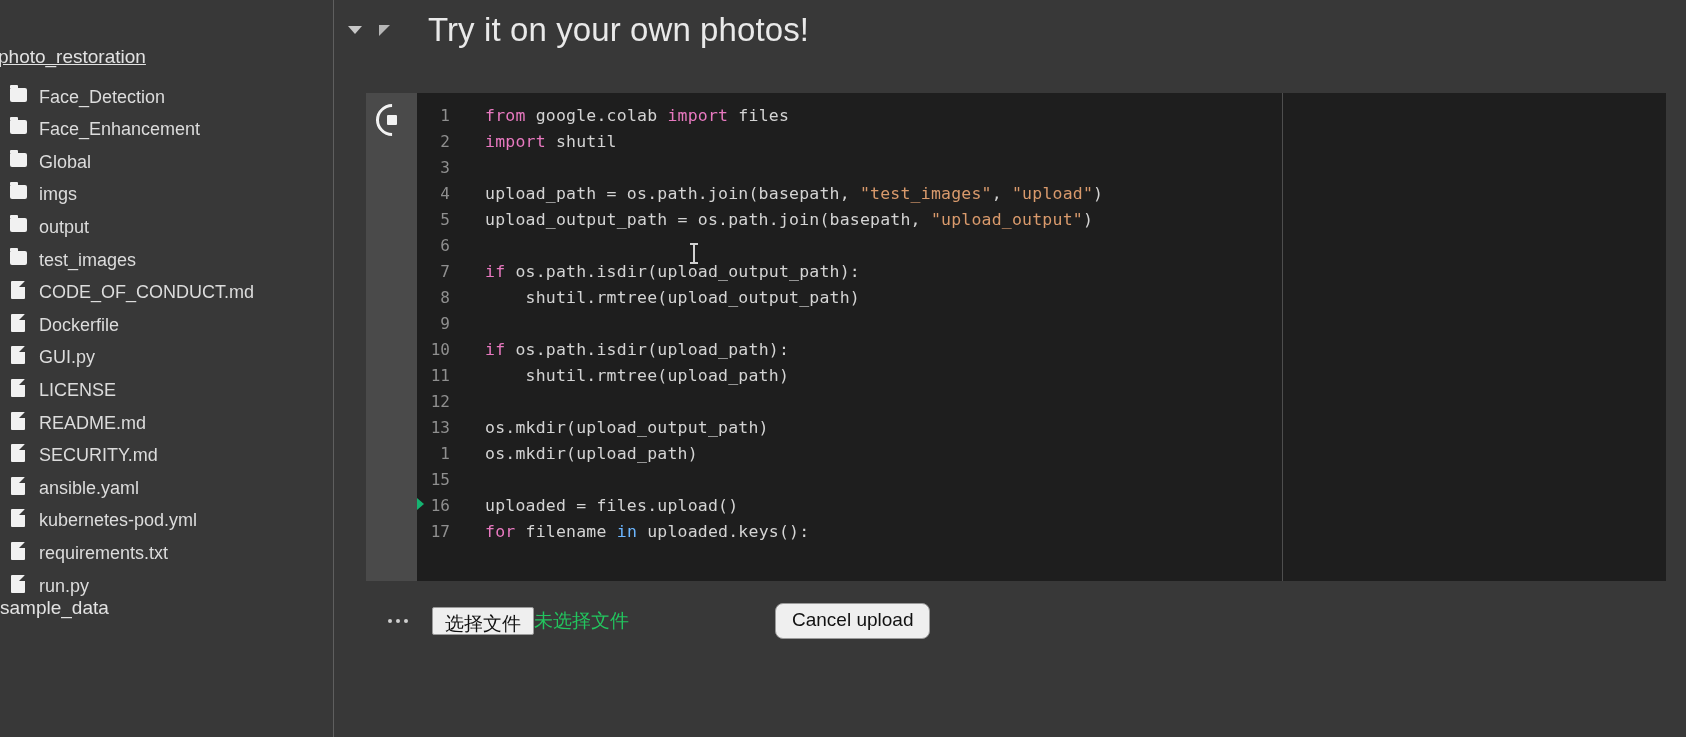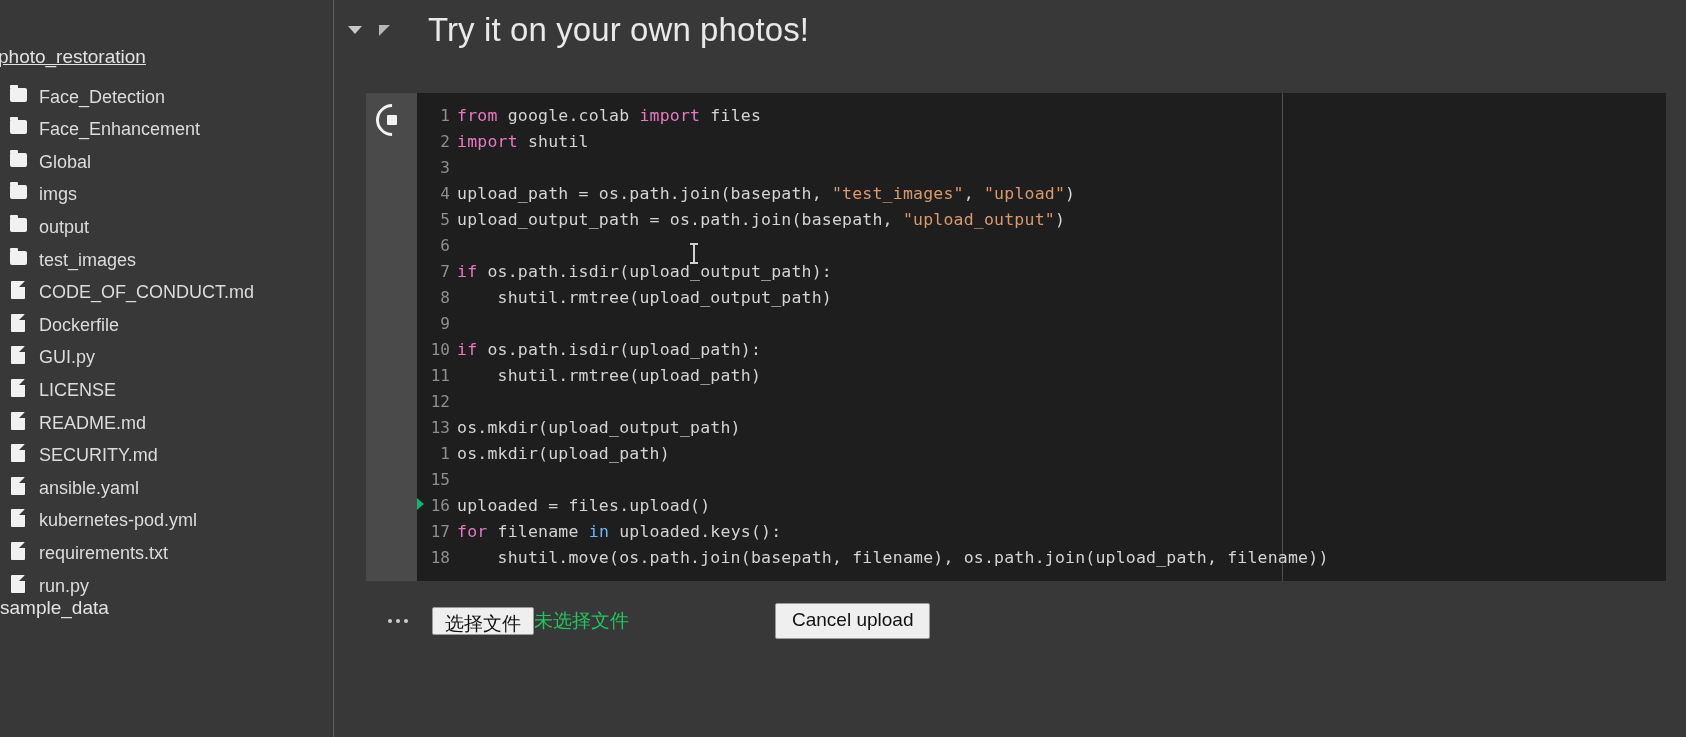--- a/index.html
+++ b/index.html
@@ -256,20 +256,21 @@
     text-align: right;
     color: #8f8f8f;
     padding-right: 7px;
     box-sizing: border-box;
     font-size: 16px;
     user-select: none;
   }
   .code-text {
     color: #d4d4d4;
     letter-spacing: 0.2px;
+    margin-left: 28px;
   }
   .exec-arrow {
     position: absolute;
     left: 0px;
     top: 6px;
     width: 0; height: 0;
     border-left: 7px solid #15b371;
     border-top: 6px solid transparent;
     border-bottom: 6px solid transparent;
   }
@@ -346,21 +347,21 @@
     color: #22c55e;
     font-size: 19px;
     margin-left: 0;
     font-family: "DejaVu Sans", sans-serif;
   }
   .cancel-upload-btn {
     position: absolute;
     left: 409px;
     background: #efefef;
     border: 1px solid #9a9a9a;
-    border-radius: 2px;
+    border-radius: 8px;
     color: #111;
     font-size: 19px;
     padding: 5px 16px 7px;
     cursor: pointer;
     font-family: "Liberation Sans", sans-serif;
   }
 
   .right-filler {
     position: absolute;
     left: 1332px;
@@ -521,21 +522,20 @@
               <div class="code-line"><div class="ln">8</div><div class="code-text"><span class="tok-plain">    shutil.rmtree(upload_output_path)</span></div></div>
               <div class="code-line"><div class="ln">9</div><div class="code-text"><span class="tok-plain"></span></div></div>
               <div class="code-line"><div class="ln">10</div><div class="code-text"><span class="tok-kw">if</span><span class="tok-plain"> os.path.isdir(upload_path):</span></div></div>
               <div class="code-line"><div class="ln">11</div><div class="code-text"><span class="tok-plain">    shutil.rmtree(upload_path)</span></div></div>
               <div class="code-line"><div class="ln">12</div><div class="code-text"><span class="tok-plain"></span></div></div>
               <div class="code-line"><div class="ln">13</div><div class="code-text"><span class="tok-plain">os.mkdir(upload_output_path)</span></div></div>
               <div class="code-line"><div class="ln">1</div><div class="code-text"><span class="tok-plain">os.mkdir(upload_path)</span></div></div>
               <div class="code-line"><div class="ln">15</div><div class="code-text"><span class="tok-plain"></span></div></div>
               <div class="code-line"><div class="exec-arrow"></div><div class="ln">16</div><div class="code-text"><span class="tok-plain">uploaded = files.upload()</span></div></div>
               <div class="code-line"><div class="ln">17</div><div class="code-text"><span class="tok-kw">for</span><span class="tok-plain"> filename </span><span class="tok-kw2">in</span><span class="tok-plain"> uploaded.keys():</span></div></div>
-              <div class="code-line"><div class="ln">18</div><div class="code-text"><span class="tok-plain">    shutil.move(os.path.join(basepath, filename), os.path.join(upload_path, filename))</span></div></div>
             </div>
           <div class="text-cursor"></div>
         </div>
 
       </div>
 
       <div class="cell-output">
         <div class="more-menu">
           <span></span>
             <span></span>

